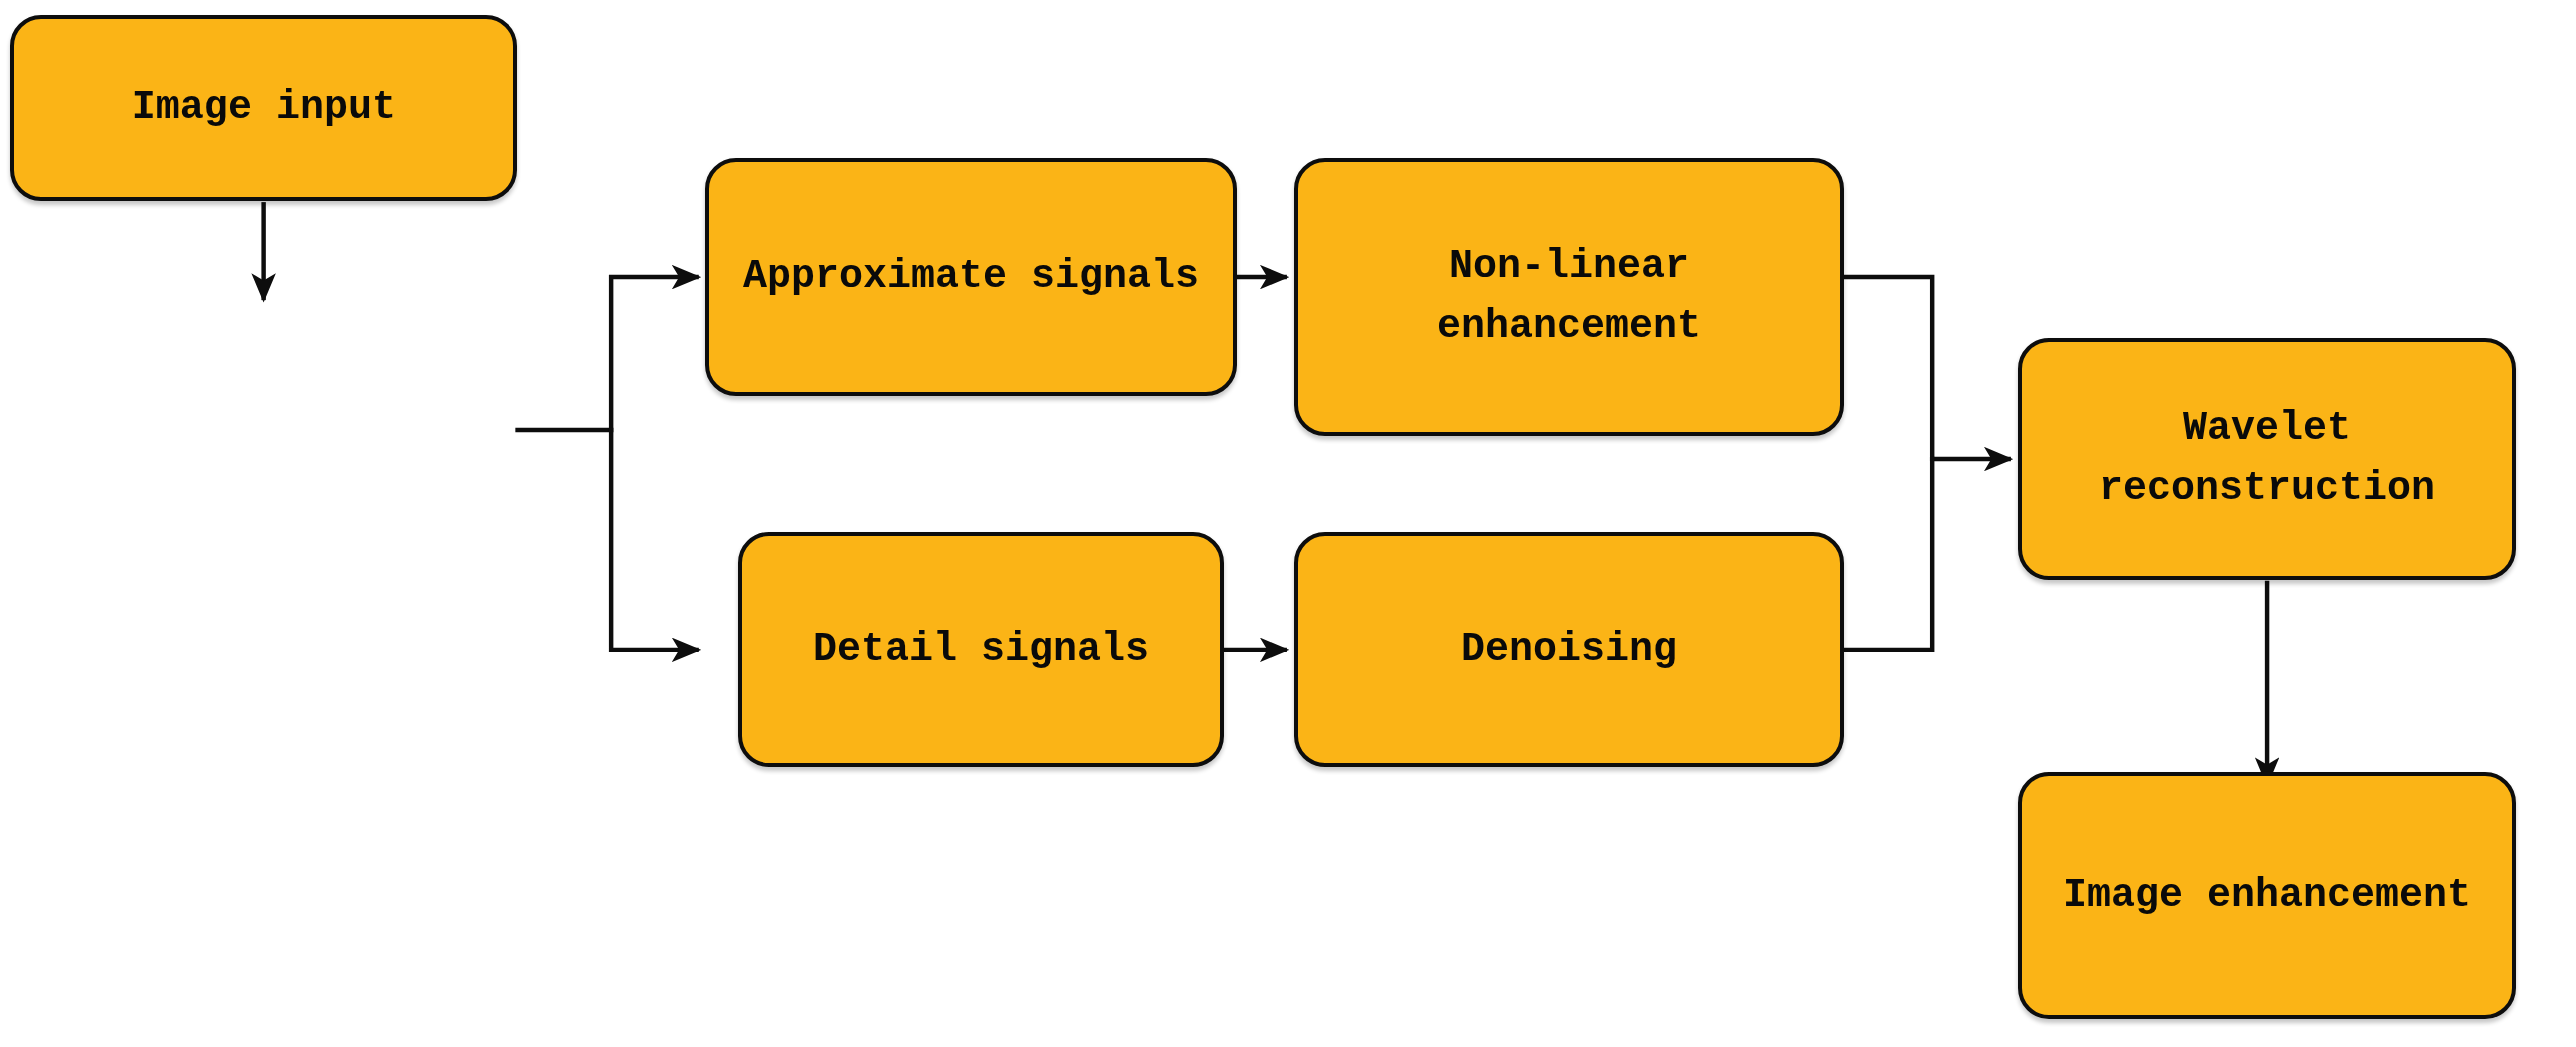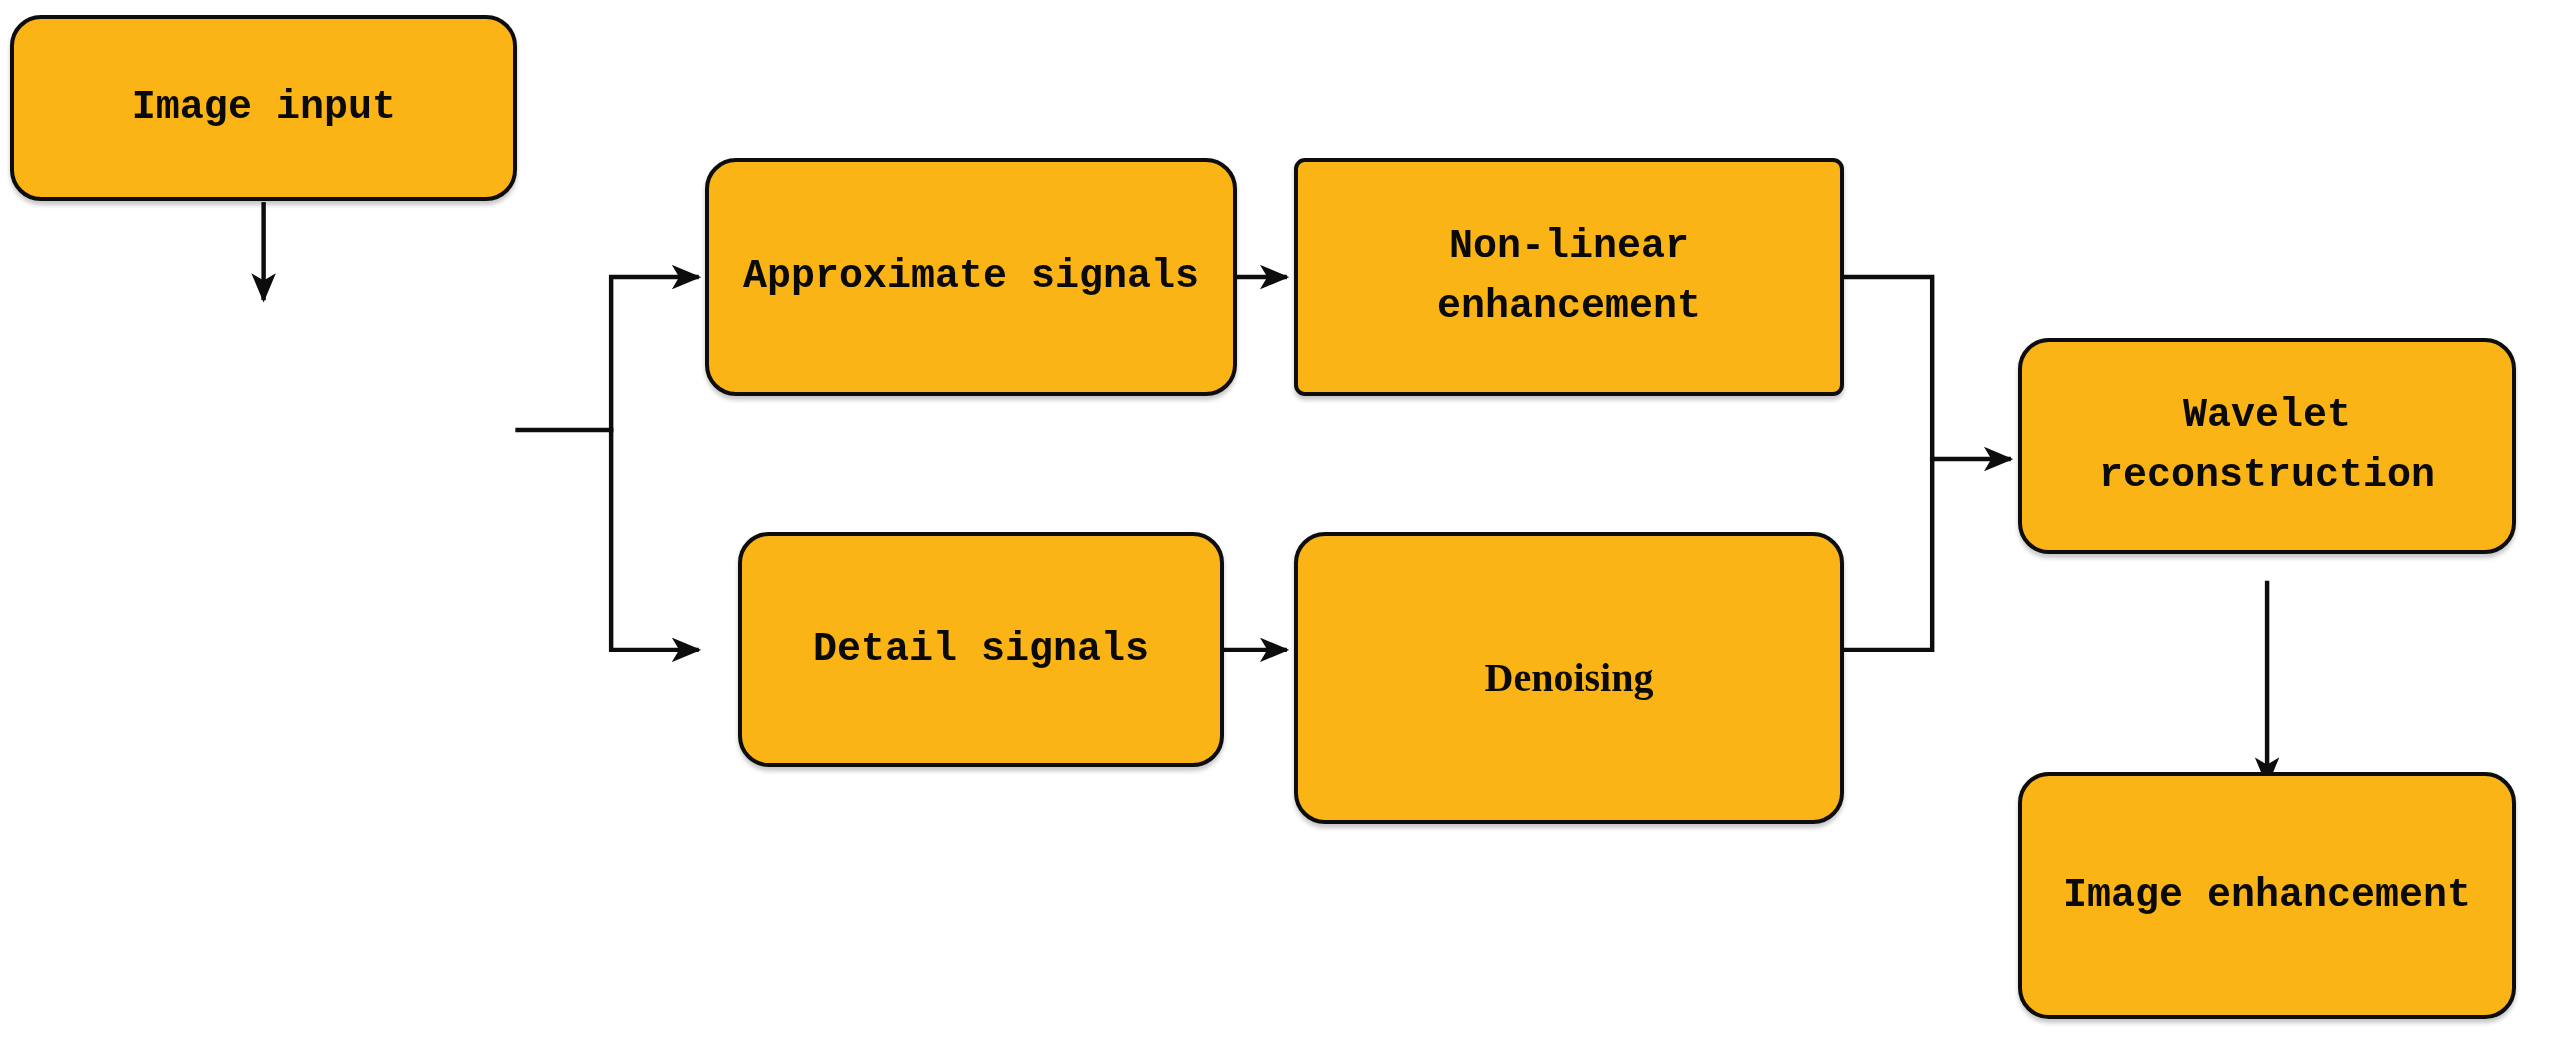--- a/index.html
+++ b/index.html
@@ -38,24 +38,24 @@
     color: #0a0a0a;
     font-size: 40px;
     font-weight: bold;
     line-height: 1.5;
   }
   .node span { display: block; }
   
   .n-image-input            { left: 10.4px;   top: 15px;   width: 507px; height: 186px; }
   .n-wavelet-decomposition  { left: 10.4px;   top: 307px;  width: 505px; height: 247px; }
   .n-approximate-signals    { left: 705px;  top: 158px;  width: 532px; height: 238px; }
-  .n-non-linear-enhancement { left: 1294px; top: 158px;  width: 550px; height: 238px; border-radius: 11px; }
+  .n-non-linear-enhancement { left: 1294px; top: 158px;  width: 550px; height: 278px; }
   .n-detail-signals         { left: 738px;  top: 532px;  width: 486px; height: 235px; }
-  .n-denoising              { left: 1294px; top: 532px;  width: 550px; height: 292px; font-family: Liberation Serif, serif; }
-  .n-wavelet-reconstruction { left: 2018px; top: 338px;  width: 498px; height: 216px; }
+  .n-denoising              { left: 1294px; top: 532px;  width: 550px; height: 235px; }
+  .n-wavelet-reconstruction { left: 2018px; top: 338px;  width: 498px; height: 242px; }
   .n-image-enhancement      { left: 2018px; top: 772px; width: 498px; height: 247px; }
 </style>
 </head>
 <body>
 
 <div id="canvas">
 
   <svg id="connector-layer" viewBox="0 0 3469 1411" xmlns="http://www.w3.org/2000/svg">
     <defs>
       <marker id="arrow" viewBox="0 0 12 10" refX="11" refY="5" markerWidth="40" markerHeight="33" orient="auto" markerUnits="userSpaceOnUse">

